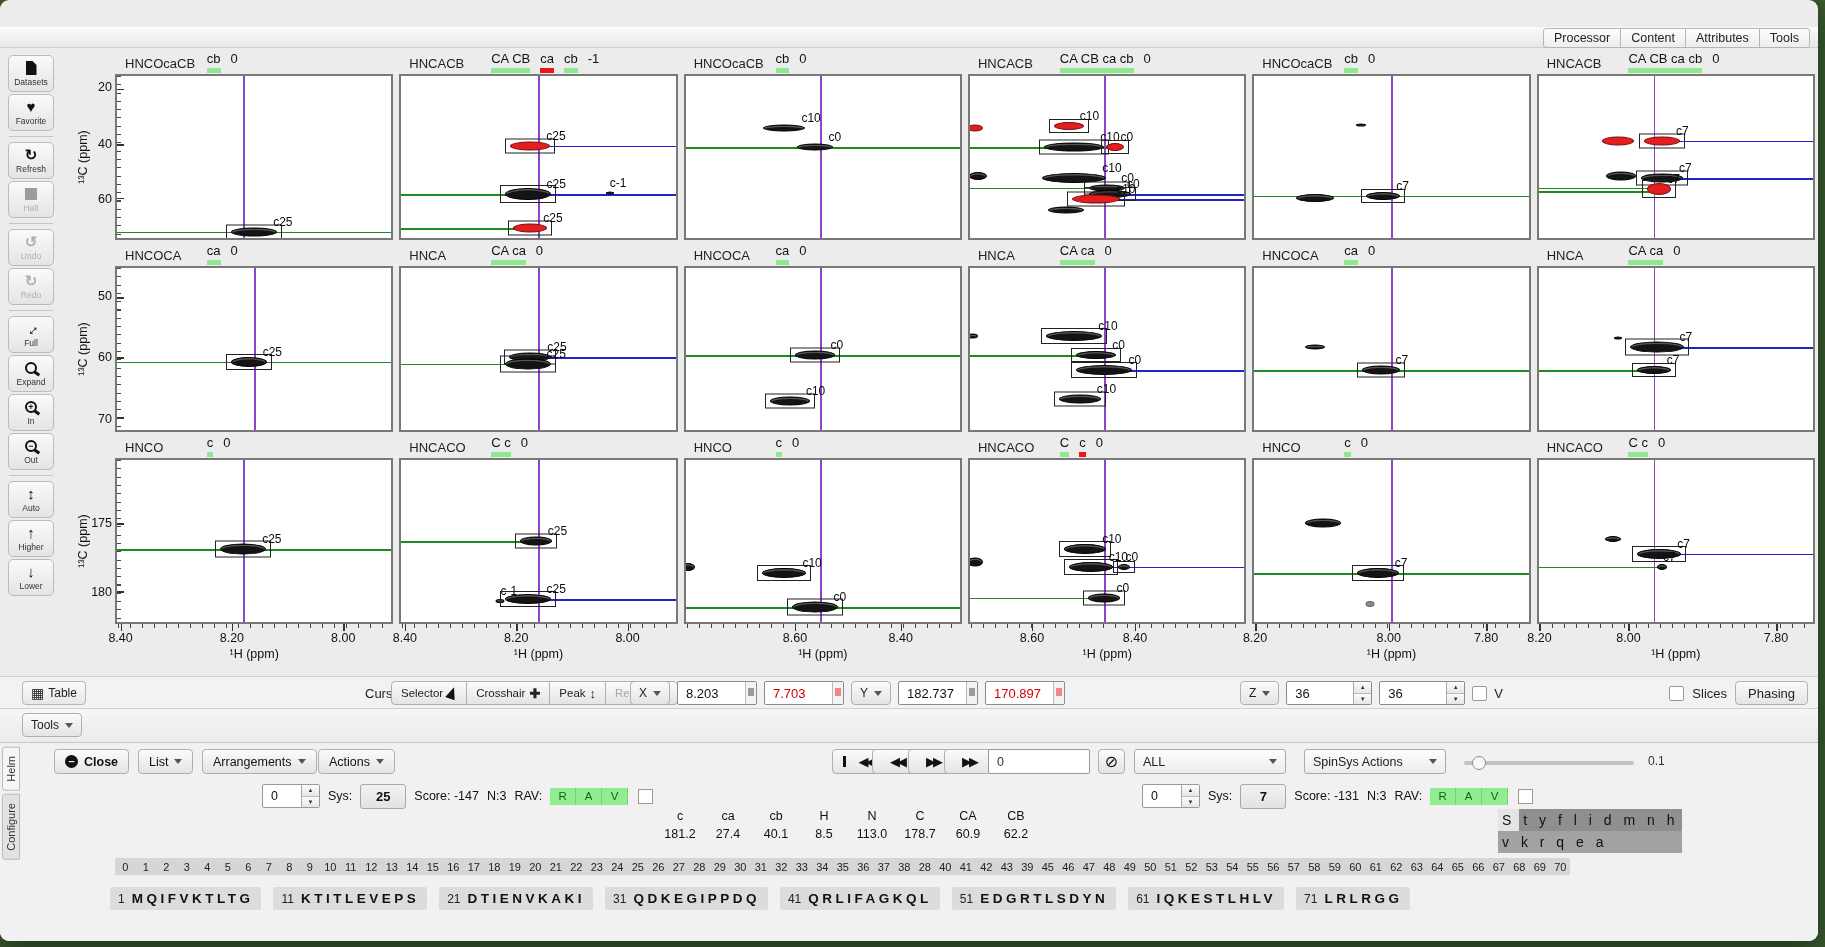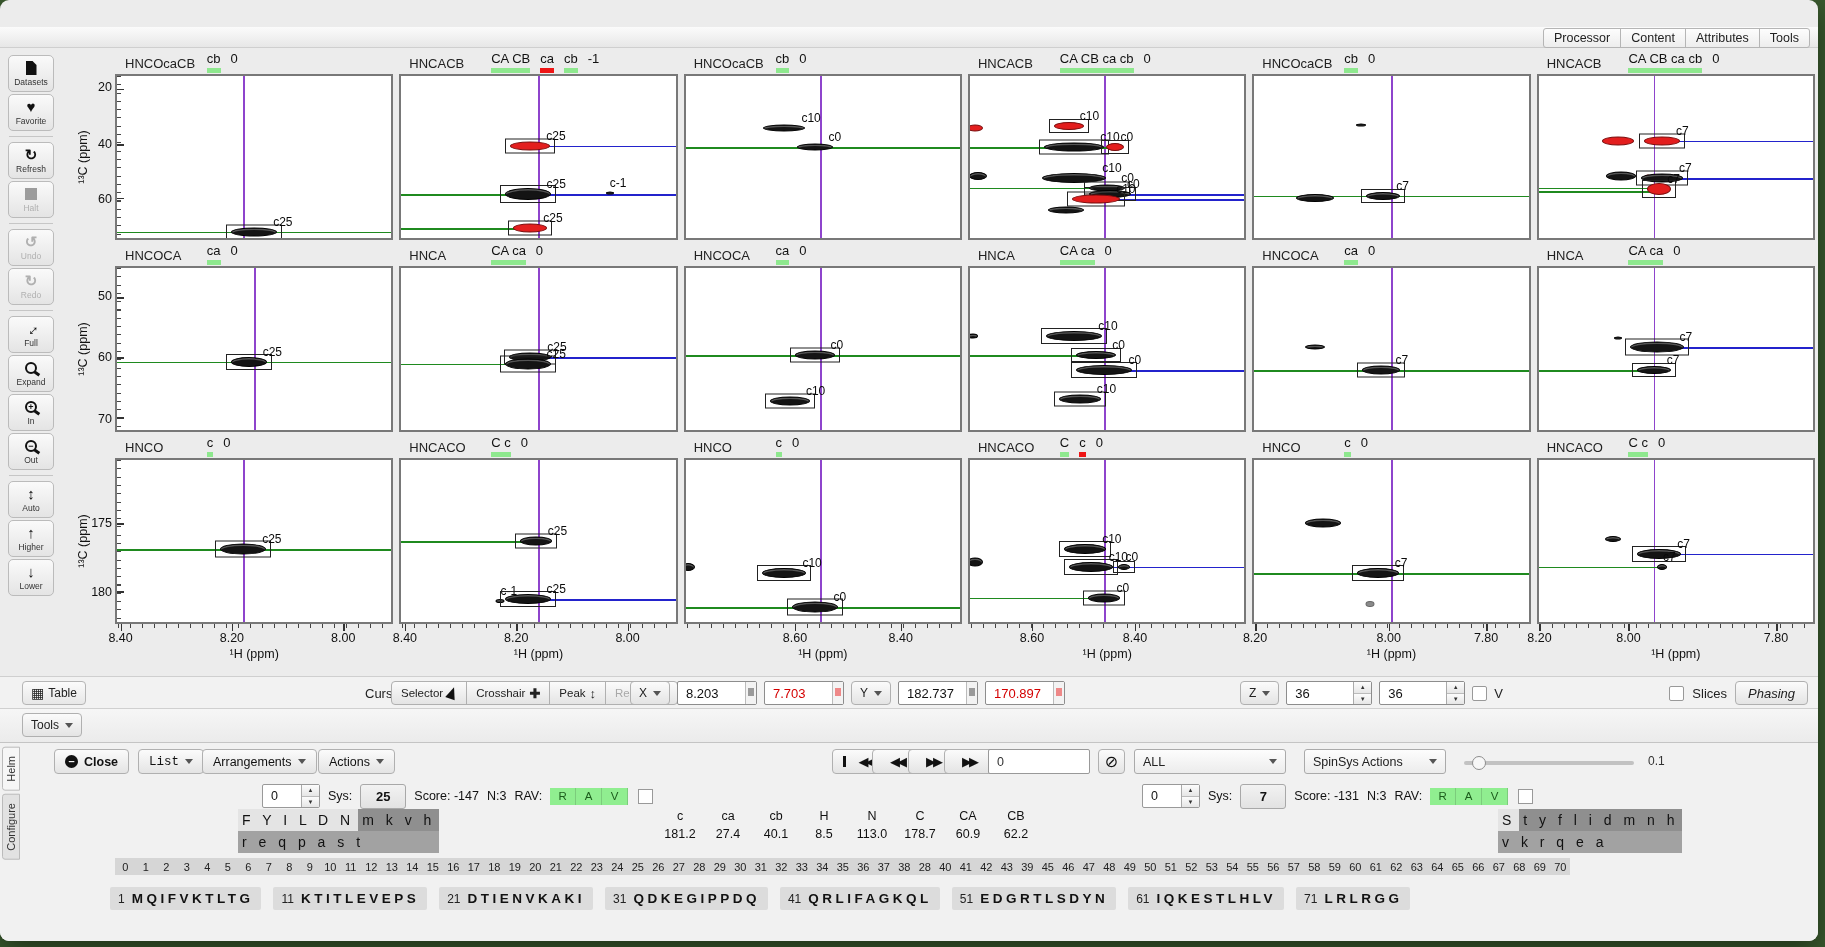--- a/index.html
+++ b/index.html
@@ -84,21 +84,21 @@
   .val .vsb::after { content:""; position:absolute; left:2px; right:2px; top:6px; height:8px; background:#9a9a9a; }
   .val.red .vt { color:#d40000; }
   .val.red .vsb::after { background:#e88; }
   .spinner { height:24px; width:86px; background:#fff; border:1px solid #8d8d8d; border-radius:2px; display:flex; }
   .spinner .vt { flex:1; font-size:13px; padding-left:8px; display:flex; align-items:center; color:#111; }
   .spinbtns { width:18px; border-left:1px solid #aaa; display:flex; flex-direction:column; }
   .spinbtns div { flex:1; display:flex; align-items:center; justify-content:center; font-size:6px; color:#333; background:linear-gradient(#fcfcfc,#e6e6e6); }
   .spinbtns div:first-child { border-bottom:1px solid #bbb; }
   .chk { width:15px; height:15px; background:#fff; border:1px solid #999; border-radius:2px; }
   .right-cluster { position:absolute; right:10px; top:4px; display:flex; align-items:center; gap:8px; }
-  .phasing { height:24px; background:linear-gradient(#fbfbfb,#e4e4e4); border:1px solid #b0b0b0; border-radius:4px; padding:0 12px; font-size:13px; color:#222; display:flex; align-items:center;font-style:italic; }
+  .phasing { height:24px; background:linear-gradient(#fbfbfb,#e4e4e4); border:1px solid #b0b0b0; border-radius:4px; padding:0 12px; font-size:13px; color:#222; display:flex; align-items:center; }
 
   
   .toolsrow { position:absolute; left:0; top:708px; right:0; height:34px; background:linear-gradient(#f6f6f6,#ebebeb); border-top:1px solid #d0d0d0; }
   .toolsbtn { position:absolute; left:22px; top:4px; }
 
   
   .panel { position:absolute; left:0; top:742px; right:0; height:199px; background:#f1f1f1; border-top:1px solid #c4c4c4; }
   .vtabs { position:absolute; left:2px; top:4px; width:20px; }
   .vtab { writing-mode:vertical-rl; transform:rotate(180deg); font-size:11px; color:#333; background:#e2e2e2; border:1px solid #bbb; border-radius:0 3px 3px 0; padding:8px 2px; margin-bottom:3px; }
   .vtab.active { background:#f6f6f6; }
@@ -809,21 +809,21 @@
     <div class="vtabs" id="vtabs">
         <div class="vtab active">Helm</div>
         <div class="vtab">Configure</div>
       </div>
 
     <div class="prowA">
       <div class="pbtn" style="left:28px;">
         <span class="closeicon">–</span>
         <span style="font-weight:bold;">Close</span>
       </div>
-      <div class="pbtn" style="left:112px;font-family:Liberation Mono, monospace;">
+      <div class="pbtn" style="left:112px;">
         <span>List</span>
           <span class="caret"></span>
       </div>
       <div class="pbtn" style="left:176px;">
         <span>Arrangements</span>
           <span class="caret"></span>
       </div>
       <div class="pbtn" style="left:292px;">
         <span>Actions</span>
           <span class="caret"></span>
@@ -897,27 +897,20 @@
         <div>N:3</div>
         <div>RAV:</div>
         <div class="ravbar">
           <div class="ravseg">R</div>
           <div class="ravseg">A</div>
           <div class="ravseg">V</div>
         </div>
         <div class="ravchk"></div>
       </div>
 
-    <div id="frag0" class="frag" style="left:238px; top:66px;">
-        <div class="fragrow1">
-          <div class="fseg light">F Y I L D N</div>
-          <div class="fseg dark">m k v h</div>
-        </div>
-        <div class="fragrow2">r e q p a s t</div>
-      </div>
     <div id="frag1" class="frag" style="left:1498px; top:66px;">
         <div class="fragrow1">
           <div class="fseg light">S</div>
           <div class="fseg dark">t y f l i d m n h</div>
         </div>
         <div class="fragrow2">v k r q e a</div>
       </div>
 
     <div id="shifts" class="shifts" style="left:656px; top:66px;">
         <div>c</div>

